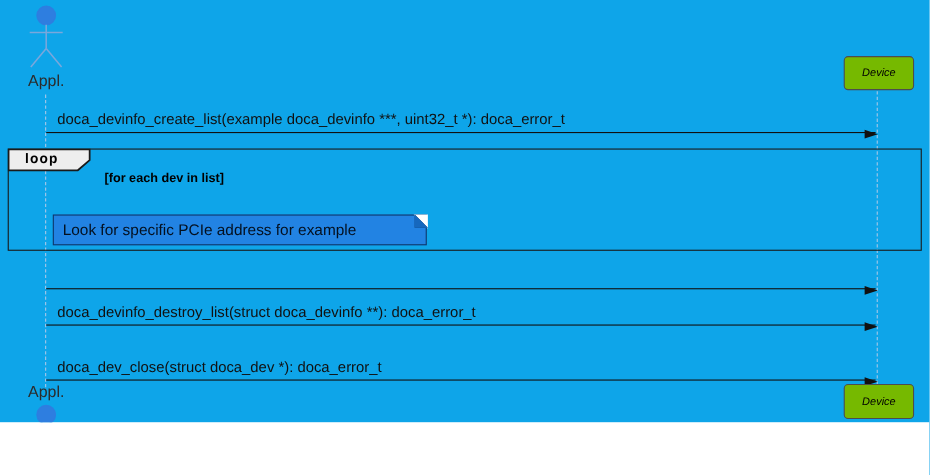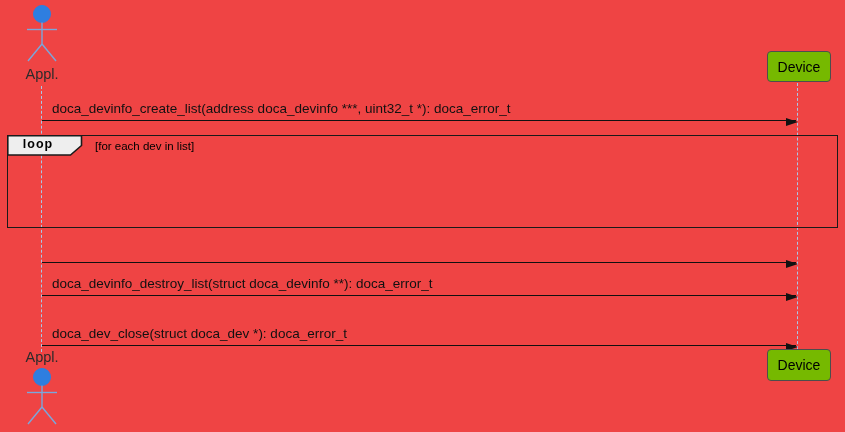--- a/index.html
+++ b/index.html
@@ -1,19 +1,19 @@
 <!DOCTYPE html>
 <html><head>
 <meta charset="utf-8">
 <style>
   * { margin:0; padding:0; box-sizing:border-box; }
   body { background:#fff; font-family:"Liberation Sans", sans-serif; }
   #canvas {
-    position:relative; width:845px; height:432px;
-    background:#ef4444; overflow:hidden;
+    position:relative; width:845px; height:384px;
+    background:#0ea5e9; overflow:hidden;
   }
 
   
   .lifeline {
     position:absolute; width:0;
     border-left:1.5px dashed #A9C7E8;
   }
   #lifeline-appl   { left:41px;  top:86px; height:266px; }
   #lifeline-device { left:797px; top:83px; height:266px; }
 
@@ -22,21 +22,21 @@
   .actor-label {
     position:absolute; width:60px; text-align:center;
     font-size:14.5px; color:#2b2b2b; white-space:nowrap;
   }
 
   
   .participant-box {
     position:absolute; width:64px; height:31px;
     background:#76B900; border:1.5px solid #4D4D4D; border-radius:4px;
     display:flex; align-items:center; justify-content:center;
-    font-size:14px; color:#000;
+    font-size:10px; color:#000;font-style:italic;
   }
 
   
   .msg { position:absolute; left:42px; width:755px; height:20px; }
   .msg-label {
     position:absolute; left:10px; top:0;
     font-size:13.5px; line-height:15px; color:#111; white-space:nowrap;
   }
   .msg-line {
     position:absolute; left:0; right:1px; bottom:0;
@@ -53,22 +53,22 @@
   .fragment {
     position:absolute; left:7px; top:135px; width:831px; height:93px;
     border:1.7px solid #1A1A1A; background:transparent;
   }
   .fragment-label-shape { position:absolute; left:-1px; top:-1px; }
   .fragment-label-text {
     position:absolute; left:0; top:1px; width:60px; text-align:center;
     font-weight:bold; font-size:12.5px; letter-spacing:1px; color:#000;
   }
   .fragment-condition {
-    position:absolute; left:87px; top:4px;
-    font-weight:normal; font-size:11.5px; color:#000; white-space:nowrap;
+    position:absolute; left:87px; top:20px;
+    font-weight:bold; font-size:11.5px; color:#000; white-space:nowrap;
   }
 
   
   .note {
     position:absolute; left:48px; top:195px; width:340px; height:28px;
     background:#2283E3; border:1.5px solid #0D3B6D;
     display:flex; align-items:center;
     font-size:14px; color:#04101f; padding-left:8px; white-space:nowrap;
   }
   .note::before { 
@@ -94,34 +94,37 @@
     <line x1="20" y1="19.5" x2="20" y2="41" stroke="#7AA7DC" stroke-width="1.4"></line>
     <line x1="5" y1="26.5" x2="35" y2="26.5" stroke="#7AA7DC" stroke-width="1.4"></line>
     <line x1="20" y1="41" x2="6" y2="58" stroke="#7AA7DC" stroke-width="1.4"></line>
     <line x1="20" y1="41" x2="34" y2="58" stroke="#7AA7DC" stroke-width="1.4"></line>
   </svg>
   <div class="actor-label" style="left:12px; top:66px;">Appl.</div>
 
   <div class="participant-box" style="left:767px; top:51px;">Device</div>
 
   <div class="msg" style="top:101px;">
-    <div class="msg-label">doca_devinfo_create_list(address doca_devinfo ***, uint32_t *): doca_error_t</div>
+    <div class="msg-label">doca_devinfo_create_list(example doca_devinfo ***, uint32_t *): doca_error_t</div>
     <div class="msg-line"></div>
     <div class="msg-arrowhead"></div>
   </div>
 
   <div class="fragment">
     <svg class="fragment-label-shape" width="76" height="21" viewBox="0 0 76 21">
       <path d="M0.8,0.8 H74.5 V10.5 L63.5,20 H0.8 Z" fill="#EEEEEE" stroke="#1A1A1A" stroke-width="1.6"></path>
     </svg>
     <div class="fragment-label-text">loop</div>
     <div class="fragment-condition">[for each dev in list]</div>
   </div>
 
 
+  <div class="note">
+    <span>Look for specific PCIe address for example</span>
+  </div>
 
   <div class="msg" style="top:243px;">
     <div class="msg-line"></div>
     <div class="msg-arrowhead"></div>
   </div>
 
   <div class="msg" style="top:276px;text-align:right;">
     <div class="msg-label">doca_devinfo_destroy_list(struct doca_devinfo **): doca_error_t</div>
     <div class="msg-line"></div>
     <div class="msg-arrowhead"></div>

